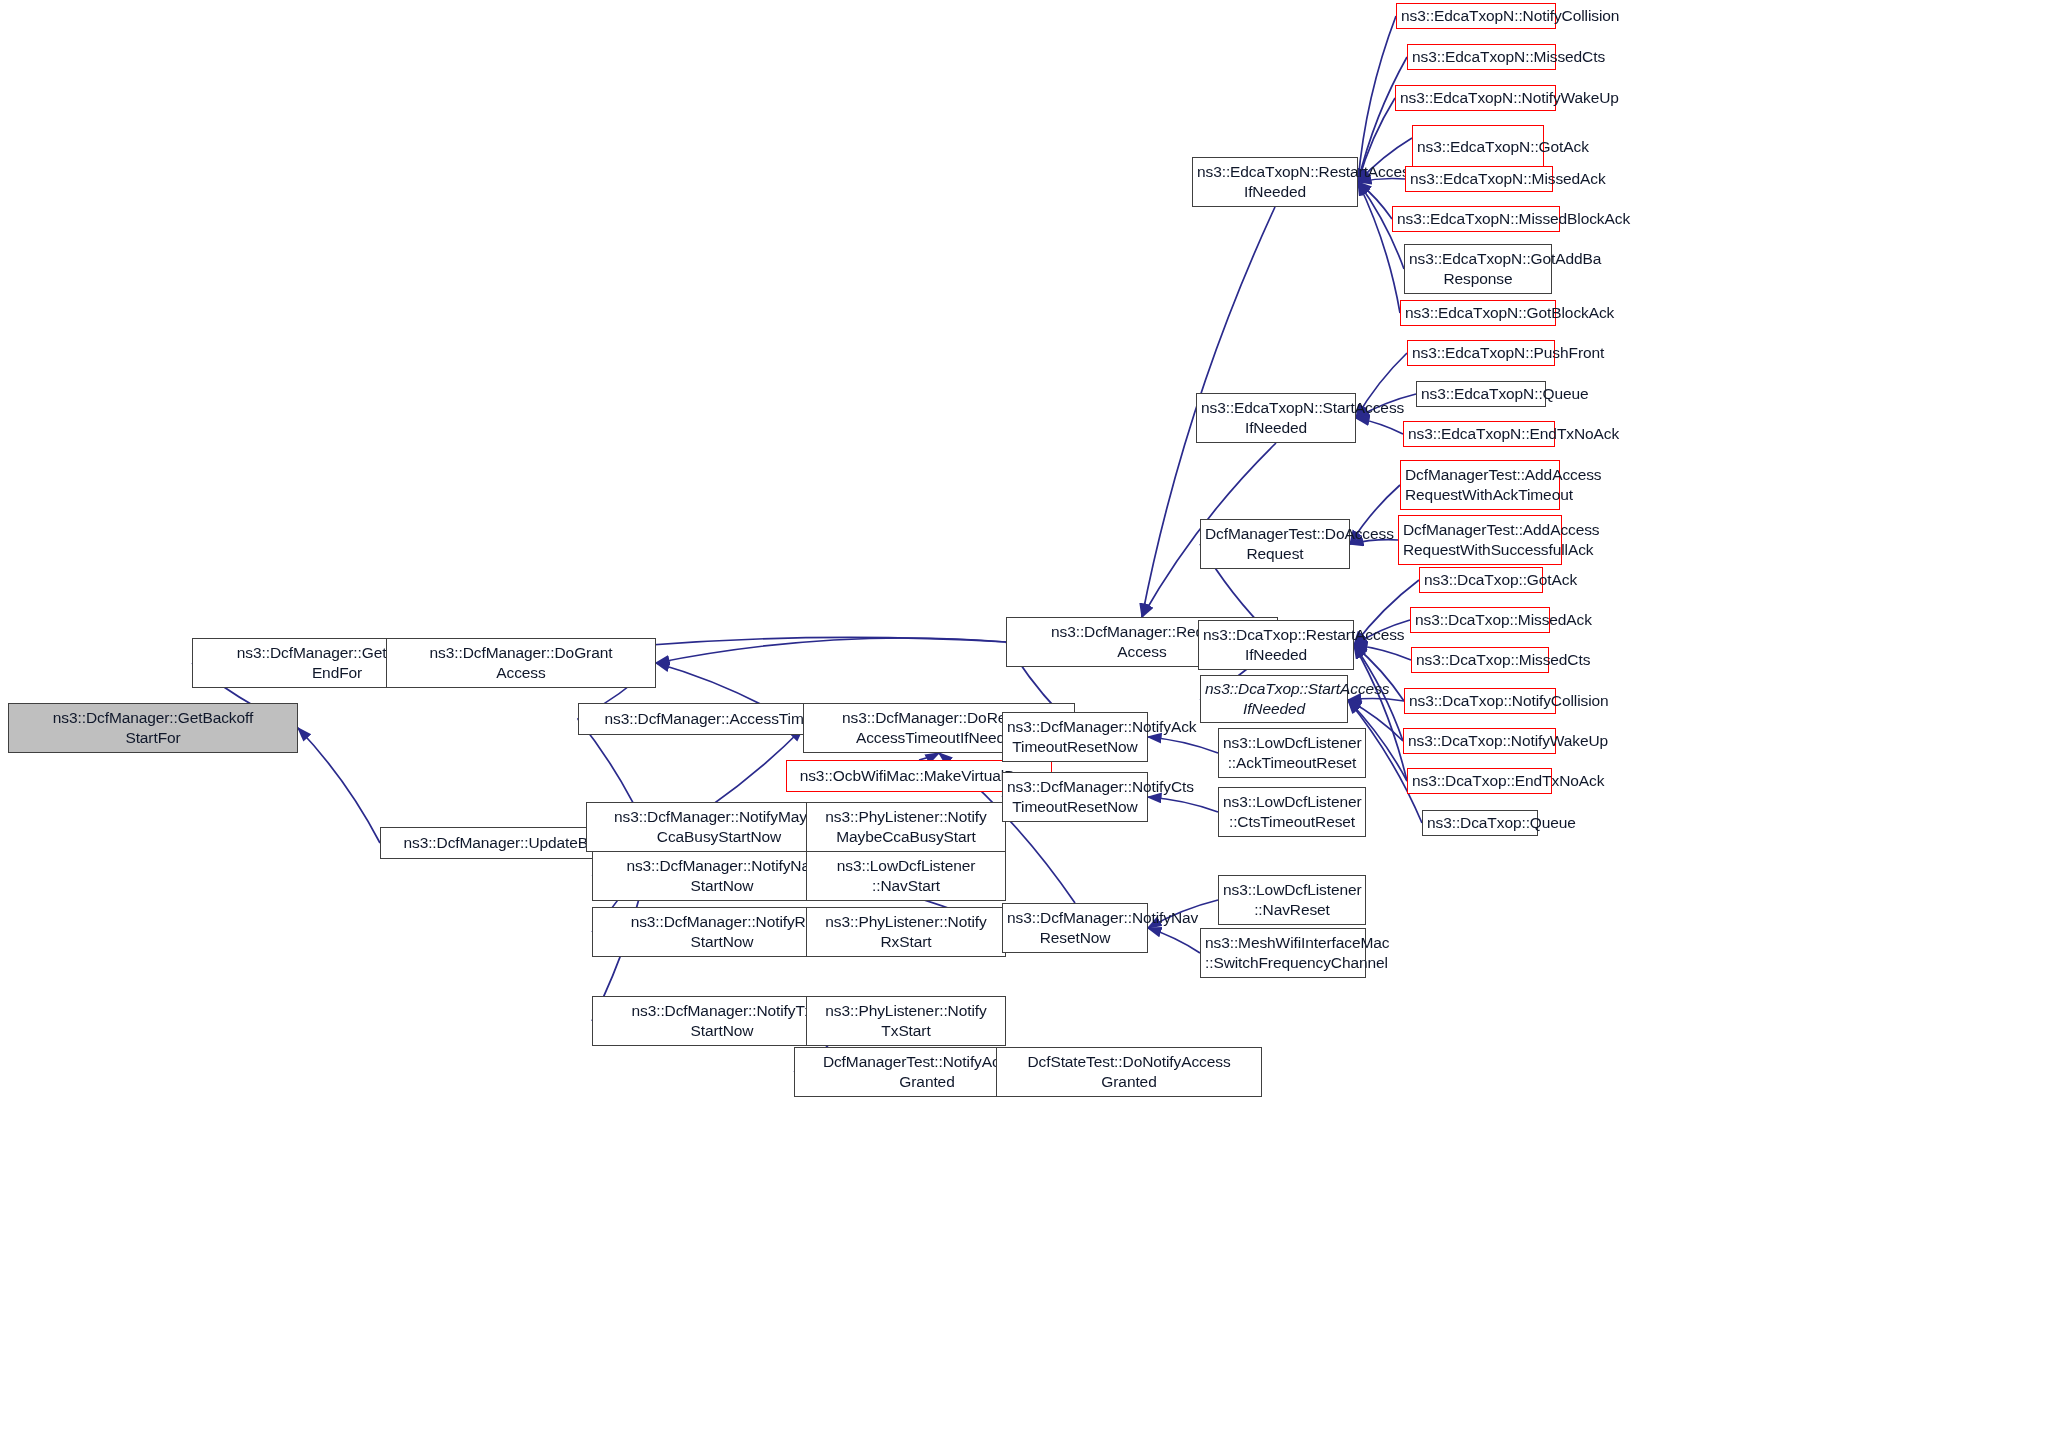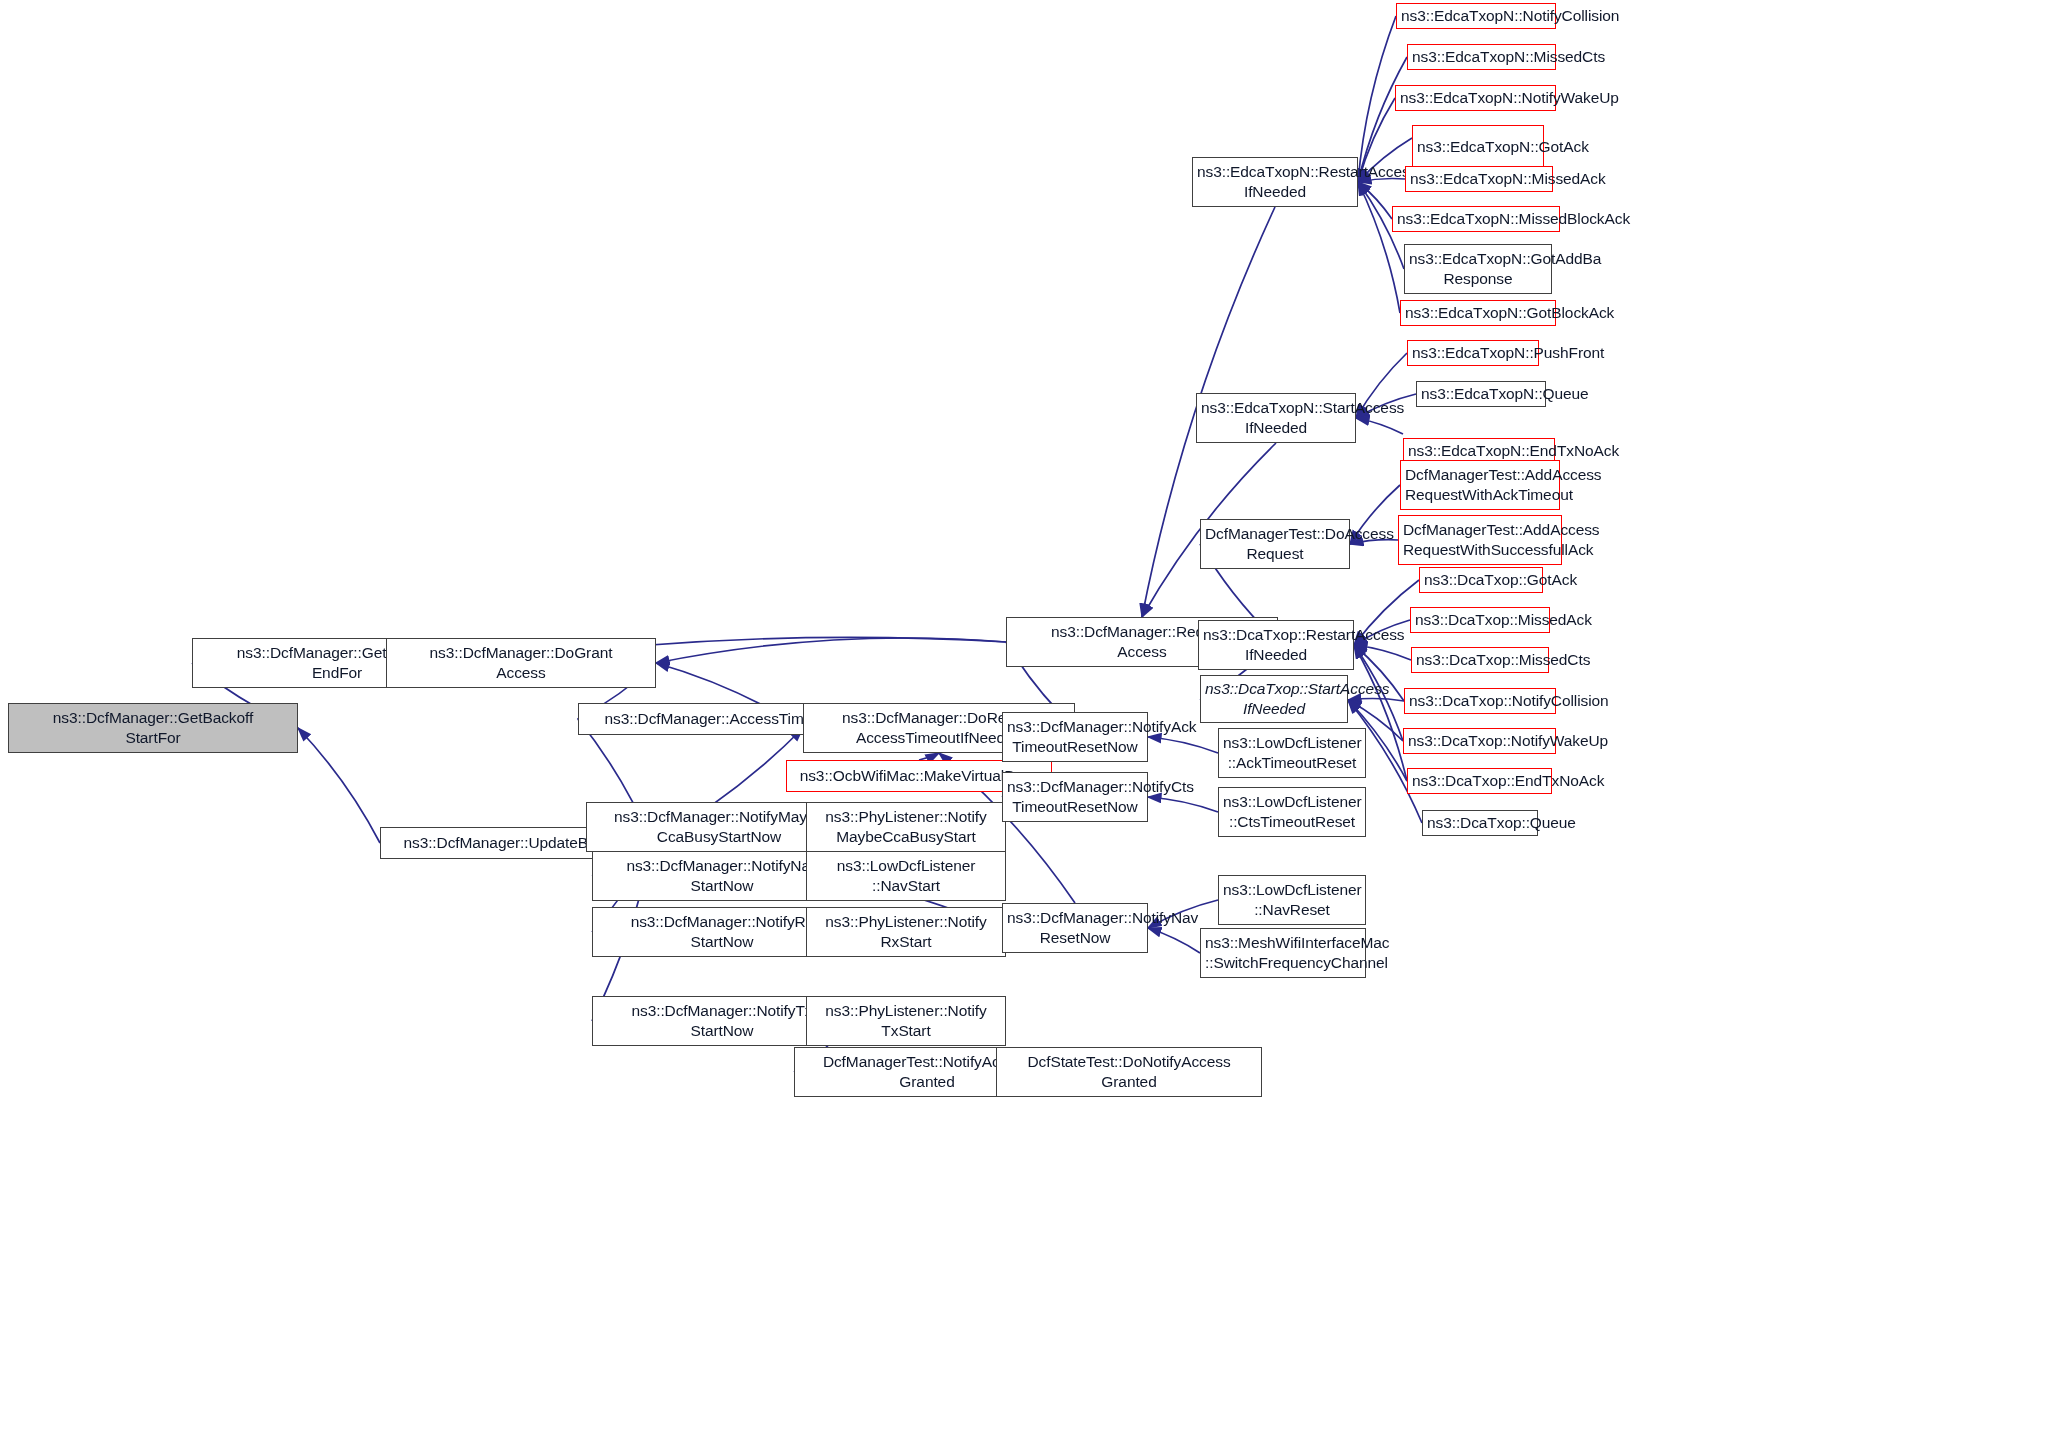--- a/index.html
+++ b/index.html
@@ -158,23 +158,23 @@
       <div class="node red" style="left: 1407px; top: 44px; width: 149px; height: 26px;"><span>ns3::EdcaTxopN::MissedCts</span></div>
       <div class="node red" style="left: 1395px; top: 85px; width: 161px; height: 26px;"><span>ns3::EdcaTxopN::NotifyWakeUp</span></div>
       <div class="node red" style="left: 1412px; top: 125px; width: 132px; height: 43px;"><span>ns3::EdcaTxopN::GotAck</span></div>
       <div class="node red" style="left: 1405px; top: 166px; width: 148px; height: 26px;"><span>ns3::EdcaTxopN::MissedAck</span></div>
       <div class="node red" style="left: 1392px; top: 206px; width: 168px; height: 26px;"><span>ns3::EdcaTxopN::MissedBlockAck</span></div>
       <div class="node" style="left: 1404px; top: 244px; width: 148px; height: 50px;"><span>ns3::EdcaTxopN::GotAddBa
 Response</span></div>
       <div class="node red" style="left: 1400px; top: 300px; width: 156px; height: 26px;"><span>ns3::EdcaTxopN::GotBlockAck</span></div>
       <div class="node" style="left: 1196px; top: 393px; width: 160px; height: 50px;"><span>ns3::EdcaTxopN::StartAccess
 IfNeeded</span></div>
-      <div class="node red" style="left: 1407px; top: 340px; width: 132px; height: 26px;"><span>ns3::EdcaTxopN::PushFront</span></div>
+      <div class="node red" style="left: 1407px; top: 340px; width: 148px; height: 26px;"><span>ns3::EdcaTxopN::PushFront</span></div>
       <div class="node" style="left: 1416px; top: 381px; width: 130px; height: 26px;"><span>ns3::EdcaTxopN::Queue</span></div>
-      <div class="node red" style="left: 1403px; top: 438px; width: 152px; height: 26px;"><span>ns3::EdcaTxopN::EndTxNoAck</span></div>
+      <div class="node red" style="left: 1403px; top: 421px; width: 152px; height: 26px;"><span>ns3::EdcaTxopN::EndTxNoAck</span></div>
       <div class="node" style="left: 1200px; top: 519px; width: 150px; height: 50px;"><span>DcfManagerTest::DoAccess
 Request</span></div>
       <div class="node red" style="left: 1400px; top: 460px; width: 160px; height: 50px;"><span>DcfManagerTest::AddAccess
 RequestWithAckTimeout</span></div>
       <div class="node red" style="left: 1398px; top: 515px; width: 164px; height: 50px;"><span>DcfManagerTest::AddAccess
 RequestWithSuccessfullAck</span></div>
       <div class="node" style="left: 1198px; top: 620px; width: 156px; height: 50px;"><span>ns3::DcaTxop::RestartAccess
 IfNeeded</span></div>
       <div class="node red" style="left: 1419px; top: 567px; width: 124px; height: 26px;"><span>ns3::DcaTxop::GotAck</span></div>
       <div class="node red" style="left: 1410px; top: 607px; width: 140px; height: 26px;"><span>ns3::DcaTxop::MissedAck</span></div>

